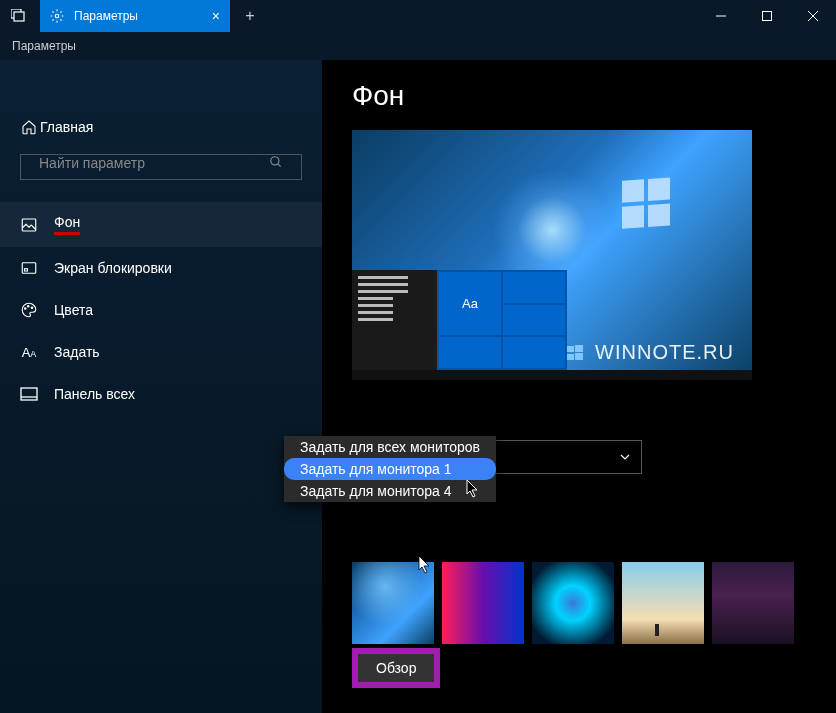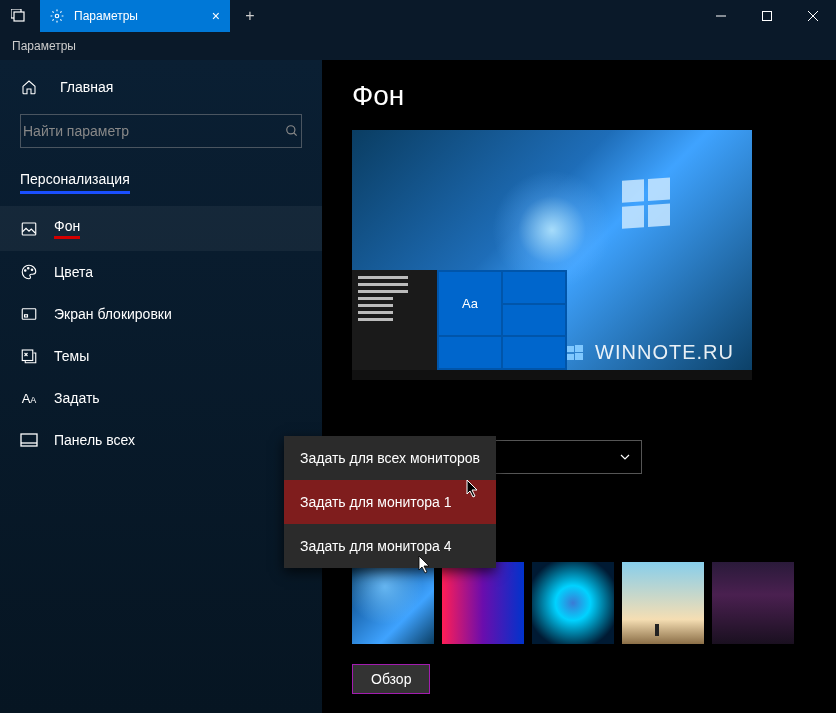--- a/index.html
+++ b/index.html
@@ -12,22 +12,22 @@
 .newtab { width: 40px; display: flex; align-items: center; justify-content: center; color: #ccc; font-size: 16px; }
 .winctrls { margin-left: auto; display: flex; }
 .winctrls > div { width: 46px; display: flex; align-items: center; justify-content: center; color: #fff; }
 
 .subbar { height: 28px; background: #0a1929; padding: 0 12px; display: flex; align-items: center; font-size: 12px; color: #ccc; }
 .task-icon { margin-right: 2px; display:flex; align-items:center; }
 
 .main { display: flex; height: calc(100% - 60px); }
 
 .sidebar { width: 322px; background: linear-gradient(180deg, #0a1f33 0%, #061522 100%); padding: 18px 20px 0 20px; }
-.home { display: flex; align-items: center; gap: 22px; font-size: 14px; margin-bottom: 18px; cursor: pointer; }
-.searchbox { border: 1px solid #4a5560; height: 34px; display: flex; align-items: center; padding: 0 2px; margin-bottom: 22px; }
+.home { display: flex; align-items: center; gap: 2px; font-size: 14px; margin-bottom: 18px; cursor: pointer; margin-top: 40px; }
+.searchbox { border: 1px solid #4a5560; height: 26px; display: flex; padding: 0 18px; margin-bottom: 22px; }
 .searchbox span { color: #888; font-size: 14px; flex: 1; }
 .category { font-size: 14px; color: #fff; padding-bottom: 4px; border-bottom: 3px solid #1a4fff; display: inline-block; margin-bottom: 12px; }
 
 .navlist { list-style: none; margin-left: -20px; margin-right: -20px; }
 .navlist li { display: flex; align-items: center; gap: 16px; padding: 12px 20px; font-size: 14px; cursor: pointer; }
 .navlist li.active { background: rgba(255,255,255,0.05); }
 .navlist li .label.underline-red { border-bottom: 3px solid #d40000; padding-bottom: 2px; }
 .navicon { width: 18px; height: 18px; display: flex; align-items: center; justify-content: center; }
 
 .content { flex: 1; background: #000; padding: 20px 30px 0 30px; position: relative; }
@@ -45,36 +45,36 @@
 .startmenu .line { height:3px; background:#bbb; margin-bottom:4px; width: 50px;}
 .tiles { position:absolute; bottom:10px; left:85px; width:130px; height:100px; background:#0055aa; display:grid; grid-template-columns: 1fr 1fr; grid-template-rows: 1fr 1fr 1fr; gap:2px; padding:2px; }
 .tile { background:#0066cc; display:flex; align-items:center; justify-content:center; font-size:13px; color:#fff; }
 .tile.big { grid-row: span 2; }
 .watermark { position:absolute; bottom: 16px; right: 18px; color: rgba(255,255,255,0.9); font-size: 20px; letter-spacing: 1px; display:flex; align-items:center; gap:12px; }
 .watermark .wl { width:16px; height:16px; display:inline-block; }
 
 .dropdown-closed { margin-top: 60px; width: 290px; height: 34px; border: 1px solid #555; display:flex; align-items:center; justify-content:flex-end; padding: 0 10px; }
 
 .context-menu { position: absolute; left: 284px; top: 436px; background: #2b2b2b; box-shadow: 0 4px 12px rgba(0,0,0,0.7); z-index: 10; }
-.context-menu div { padding: 14px 16px; font-size: 14px; cursor: pointer; white-space: nowrap; }
-.context-menu div.hover { background: #7f1d1d; }
+.context-menu div { padding: 3px 16px; font-size: 14px; cursor: pointer; white-space: nowrap; border-radius: 10px; }
+.context-menu div.hover { background: #3b82f6; }
 .cursor { position: absolute; left: 466px; top: 479px; z-index: 20; }
 .cursor2 { position: absolute; left: 418px; top: 555px; z-index: 20; }
 
 .thumbs { display: flex; gap: 8px; margin-top: 88px; }
 .thumb { width: 82px; height: 82px; background: #222; cursor: pointer; }
 .thumb.t0 { background: linear-gradient(135deg,#0a3d62,#1e6db8,#3fa3ff,#0a3d62); position:relative; }
 .thumb.t0::after{content:'';position:absolute;inset:0;background:radial-gradient(circle at 40% 30%, rgba(120,200,255,0.8), transparent 50%);}
 .thumb.t1 { background: linear-gradient(90deg, #ff1e56 0%, #6a0dad 50%, #0033cc 100%); }
 .thumb.t2 { background: radial-gradient(ellipse at center, #3a7bd5 0%, #00d2ff 30%, #001a33 80%); }
 .thumb.t3 { background: linear-gradient(180deg, #87ceeb 0%, #f5deb3 70%, #8b6f47 100%); position:relative; }
 .thumb.t3::after{content:'';position:absolute;bottom:8px;left:40%;width:4px;height:12px;background:#222;}
 .thumb.t4 { background: linear-gradient(180deg, #2a1a3a 0%, #4a2050 40%, #1a1020 100%); }
 
-.browse-btn { margin-top: 20px; background: #333; border: 1px solid #a21caf; padding: 6px 18px; font-size: 14px; display: inline-block; cursor: pointer; }
+.browse-btn { margin-top: 4px; background: #333; border: 6px solid #a21caf; padding: 6px 18px; font-size: 14px; display: inline-block; cursor: pointer; }
 .section-label { margin-top: 24px; font-size: 15px; }
 
 svg { display: block; }
 </style>
 </head>
 <body>
 
 <div class="titlebar">
   <div class="task-icon" style="width:38px;justify-content:center;">
     <svg width="16" height="14" viewBox="0 0 16 14">
@@ -129,61 +129,50 @@
     </div>
 
     <div class="searchbox">
       <span>Найти параметр</span>
       <svg width="14" height="14" viewBox="0 0 24 24" fill="none" stroke="#888" stroke-width="2">
           <circle cx="10" cy="10" r="7"></circle>
           <line x1="20" y1="20" x2="15" y2="15"></line>
         </svg>
     </div>
 
-    <div class="category">Персонализация</div>
 
     <ul class="navlist">
       <li class="active">
         <span class="navicon">
             <svg width="18" height="18" viewBox="0 0 24 24" fill="none" stroke="#fff" stroke-width="1.5">
               <rect x="3" y="4" width="18" height="16" rx="1"></rect>
               <path d="M3 16l5-5 4 4 3-3 6 6"></path>
             </svg>
           </span>
         <span class="label underline-red">Фон</span>
+      </li>
+      <li>
+        <span class="navicon">
+            <svg width="18" height="18" viewBox="0 0 24 24" fill="none" stroke="#fff" stroke-width="1.5">
+              <rect x="3" y="5" width="18" height="14" rx="1"></rect>
+              <rect x="6" y="13" width="4" height="3"></rect>
+            </svg>
+          </span>
+        <span>Экран блокировки</span>
       </li>
       <li>
         <span class="navicon">
             <svg width="18" height="18" viewBox="0 0 24 24" fill="none" stroke="#fff" stroke-width="1.5">
               <path d="M12 3a9 9 0 100 18c1.5 0 2-1 2-2s-1-1.5-1-2.5 1-1.5 2-1.5h2a4 4 0 004-4 9 9 0 00-9-8z"></path>
               <circle cx="7" cy="10" r="1" fill="#fff"></circle>
               <circle cx="11" cy="7" r="1" fill="#fff"></circle>
               <circle cx="16" cy="9" r="1" fill="#fff"></circle>
             </svg>
           </span>
         <span>Цвета</span>
-      </li>
-      <li>
-        <span class="navicon">
-            <svg width="18" height="18" viewBox="0 0 24 24" fill="none" stroke="#fff" stroke-width="1.5">
-              <rect x="3" y="5" width="18" height="14" rx="1"></rect>
-              <rect x="6" y="13" width="4" height="3"></rect>
-            </svg>
-          </span>
-        <span>Экран блокировки</span>
-      </li>
-      <li>
-        <span class="navicon">
-            <svg width="18" height="18" viewBox="0 0 24 24" fill="none" stroke="#fff" stroke-width="1.5">
-              <rect x="3" y="4" width="14" height="14"></rect>
-              <path d="M7 18v3h14V8h-3"></path>
-              <path d="M6 8l4 4m0-4l-4 4"></path>
-            </svg>
-          </span>
-        <span>Темы</span>
       </li>
       <li>
         <span class="navicon">
             <span style="font-size:13px;color:#fff;">A<span style="font-size:9px;">A</span></span>
           </span>
         <span>Задать</span>
       </li>
       <li>
         <span class="navicon">
             <svg width="18" height="14" viewBox="0 0 18 14" fill="none" stroke="#fff" stroke-width="1.3">

